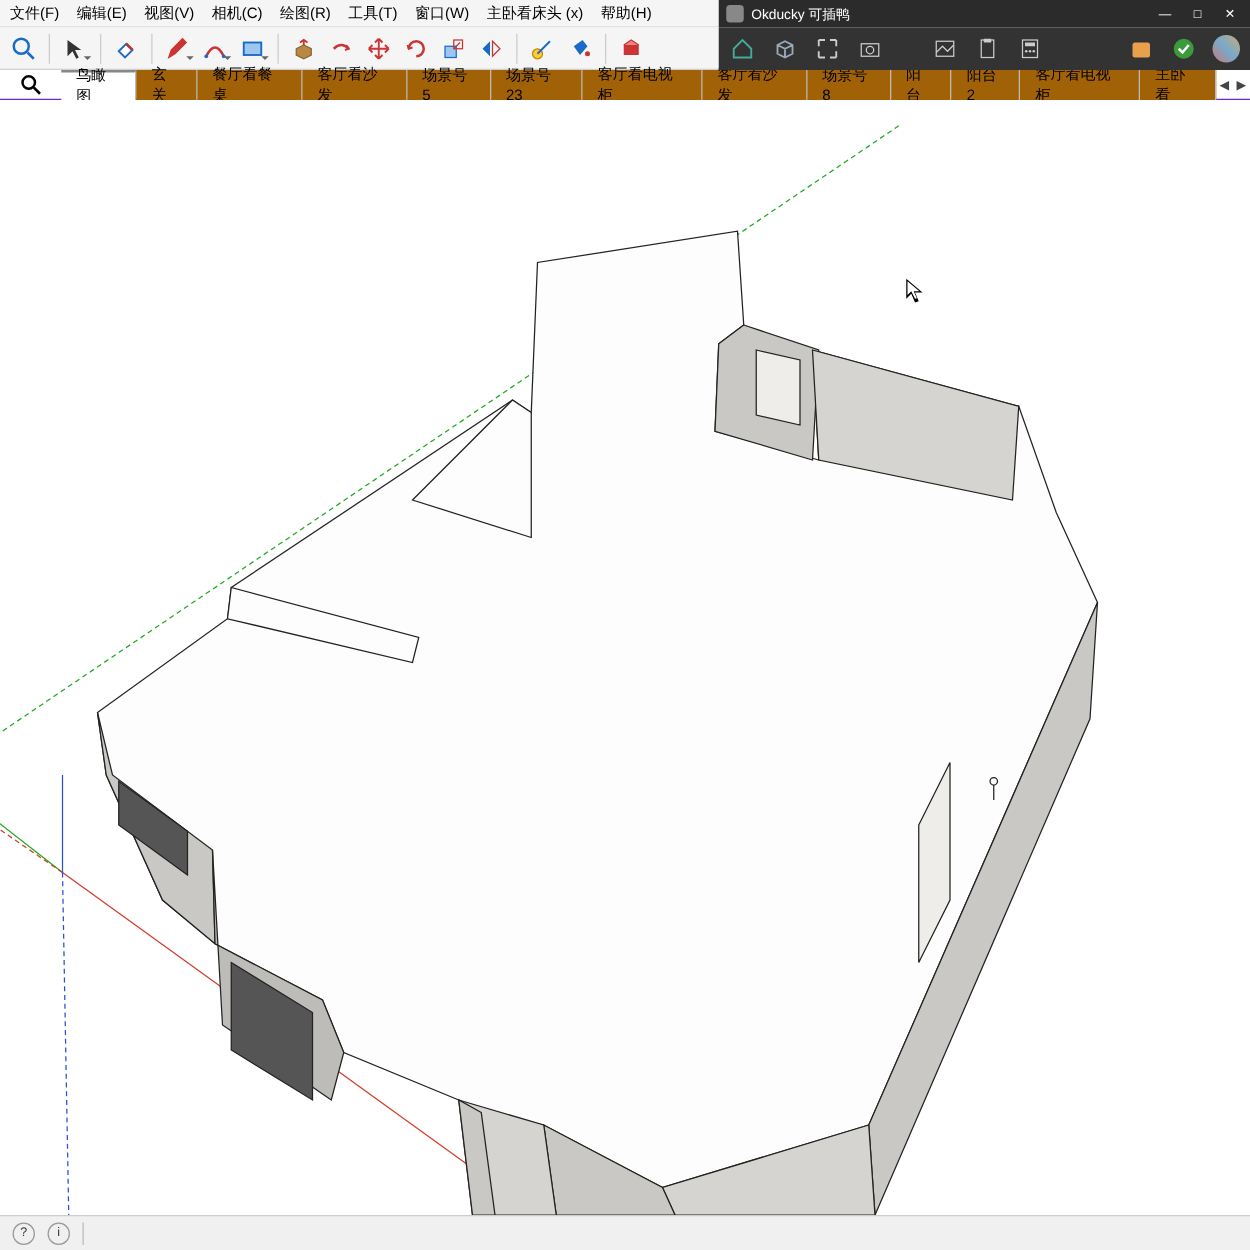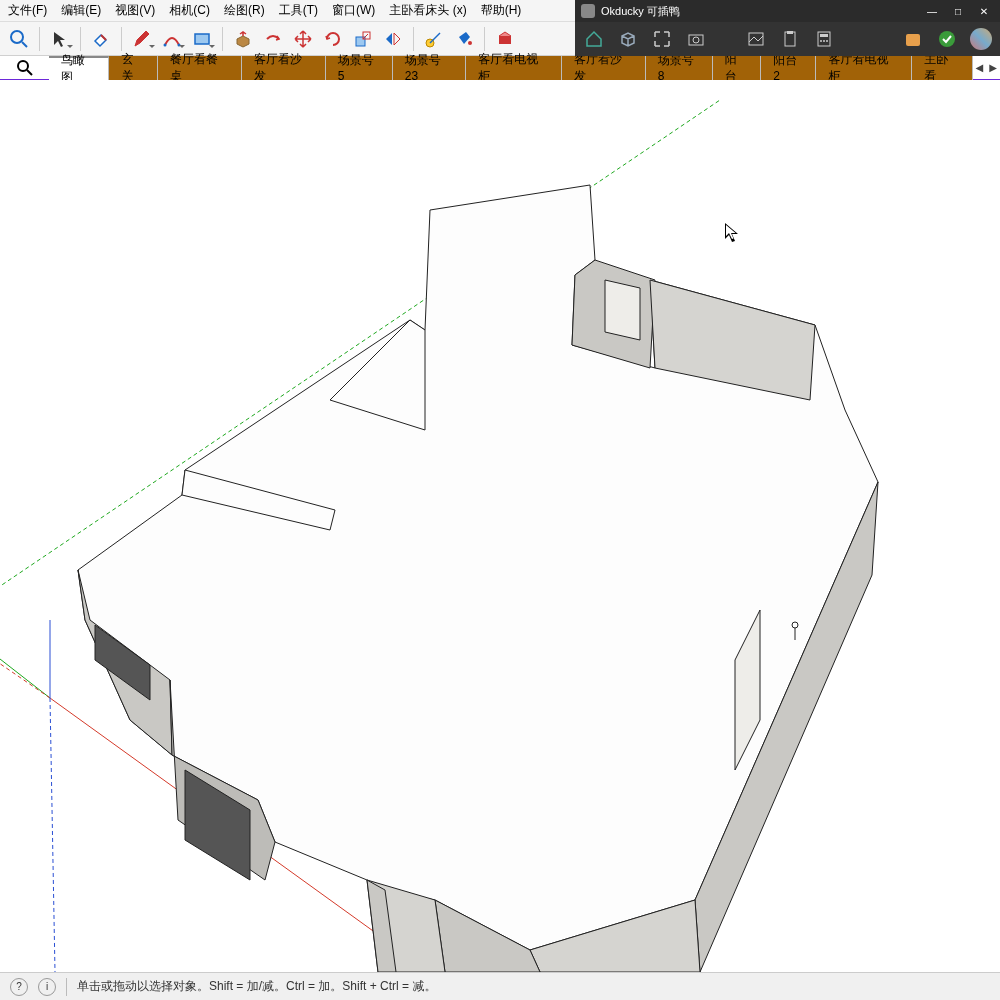--- a/index.html
+++ b/index.html
@@ -284,14 +284,13 @@
 
 <svg class="cursor-arrow" width="18" height="22">
   <path d="M2 1 L2 17 L6 13 L9 20 L12 19 L9 12 L15 12 Z" fill="#000"></path>
   <path d="M3 3 L3 14 L6 11 L9 17 L10.5 16.5 L8 11 L12.5 11 Z" fill="#fff"></path>
 </svg>
 
 <div class="statusbar">
   <div class="st-ico">?</div>
   <div class="st-ico">i</div>
   <div class="st-sep" style="width:1px;height:18px;background:#bbb"></div>
-  <span>单击或拖动以选择对象。Shift = 加/减。Ctrl = 加。Shift + Ctrl = 减。</span>
 </div>
 
 </body></html>

